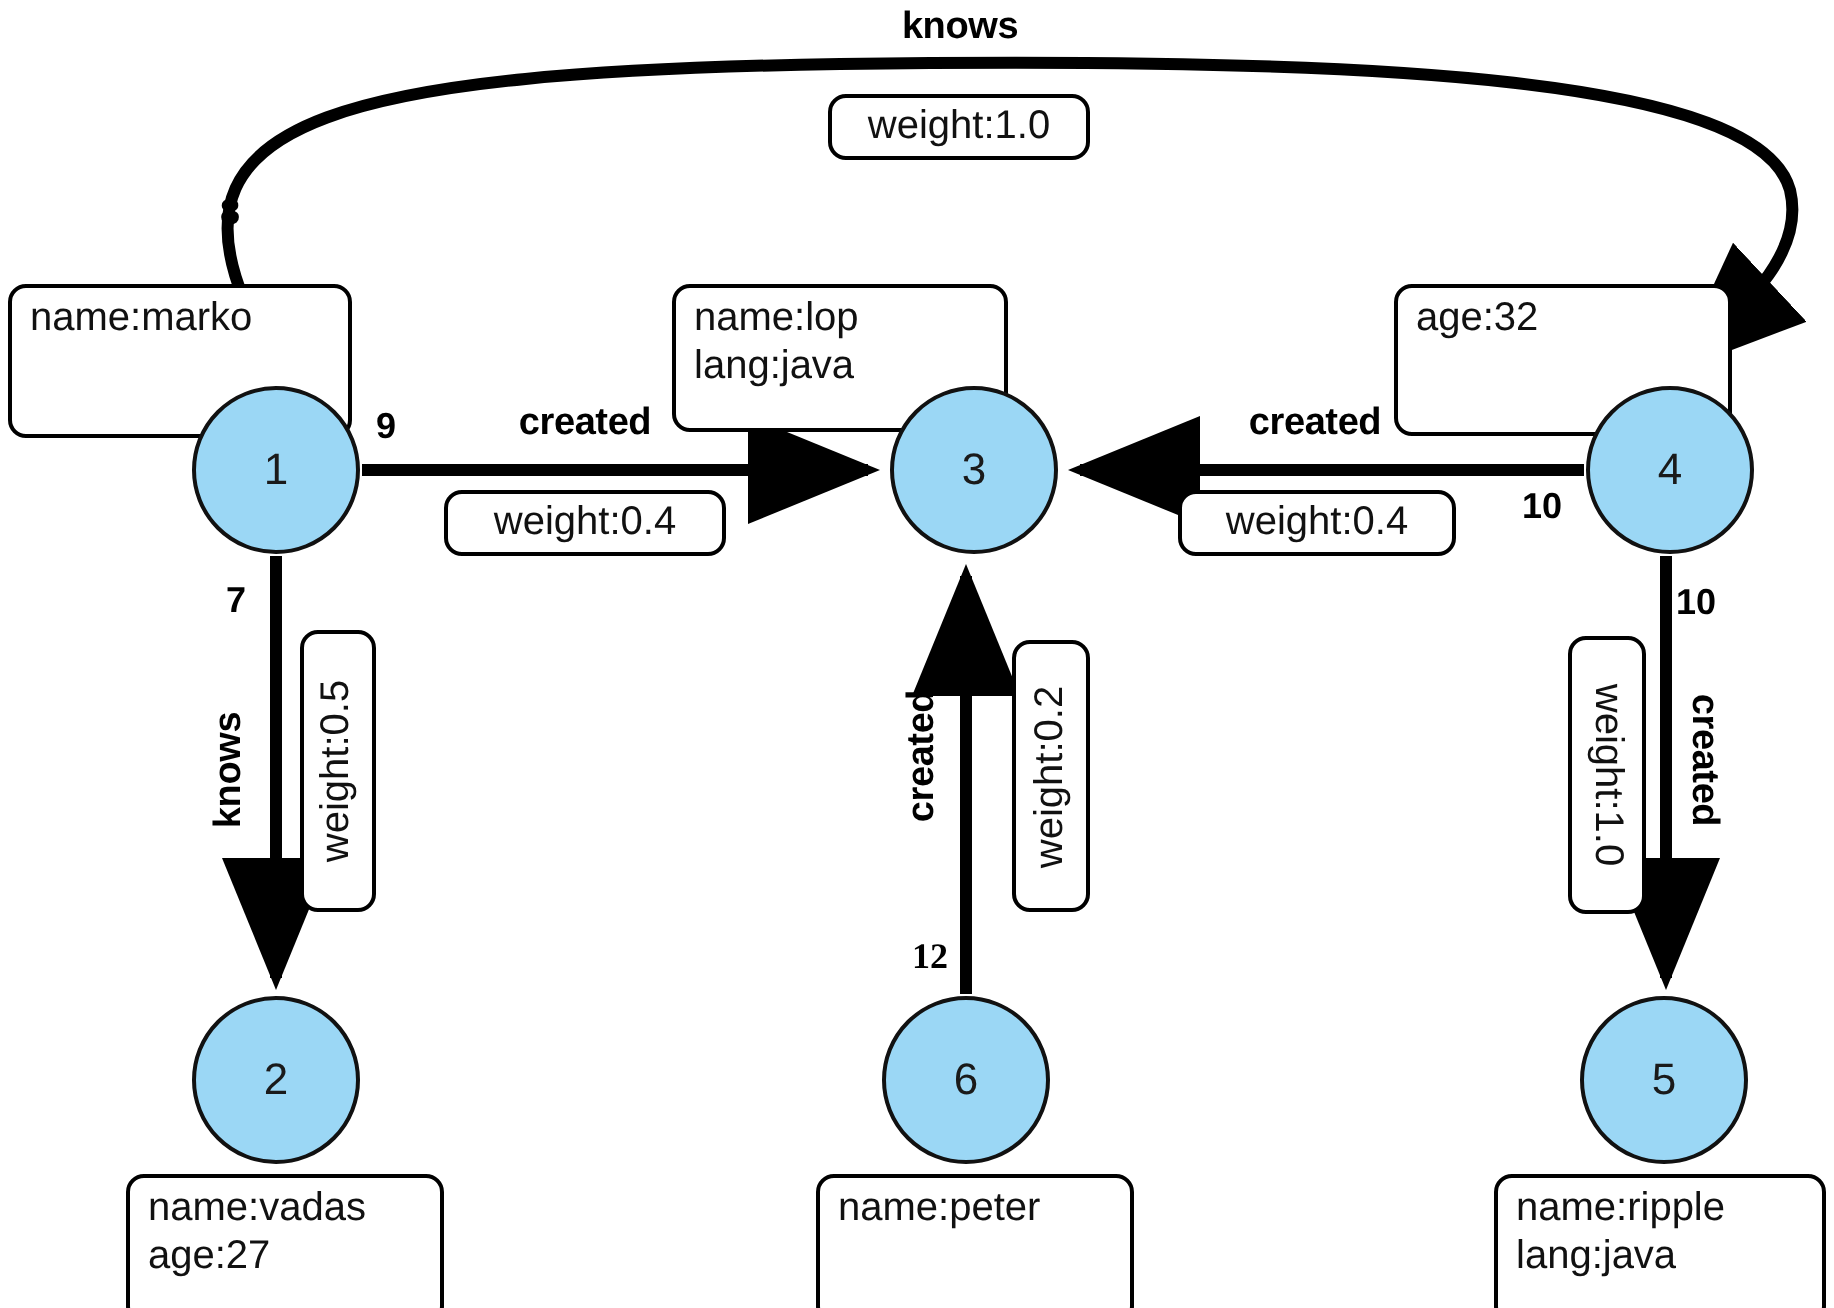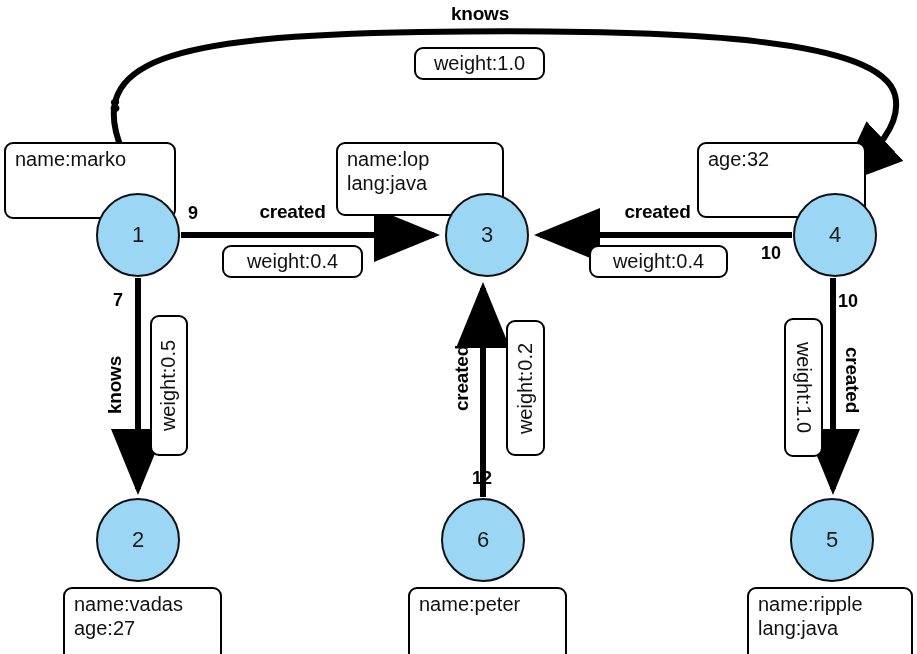--- a/index.html
+++ b/index.html
@@ -140,15 +140,15 @@
 
   <div class="elabel vert-up" style="left:414px;top:367px;width:95px;text-align:center;">created</div>
 
   <div class="elabel vert-down" style="left:804px;top:369px;width:95px;text-align:center;">created</div>
 
   <div class="eid" style="left:113px;top:290px;">7</div>
   <div class="eid" style="left:110px;top:96px;">8</div>
   <div class="eid" style="left:188px;top:203px;">9</div>
   <div class="eid" style="left:838px;top:291px;">10</div>
   <div class="eid" style="left:761px;top:243px;">10</div>
-  <div class="eid" style="left:472px;top:468px;">12</div>
+  <div class="eid" style="left:456px;top:468px;font-family:Liberation Serif, serif;">12</div>
 
 </div>
 
 </body></html>

